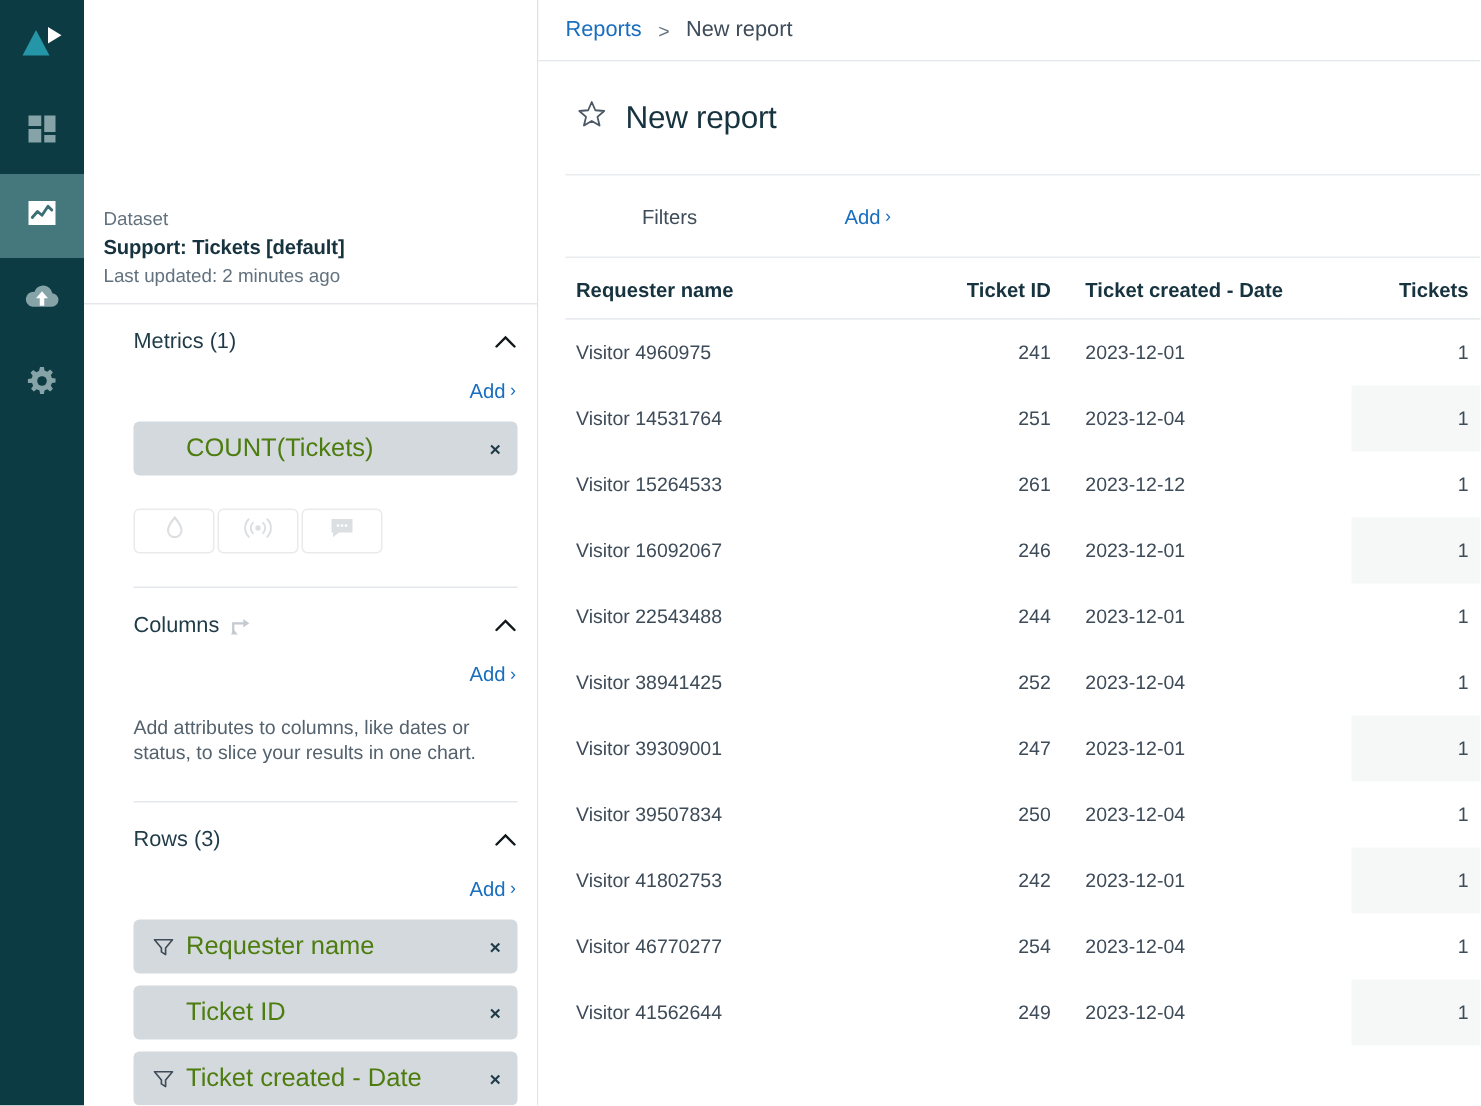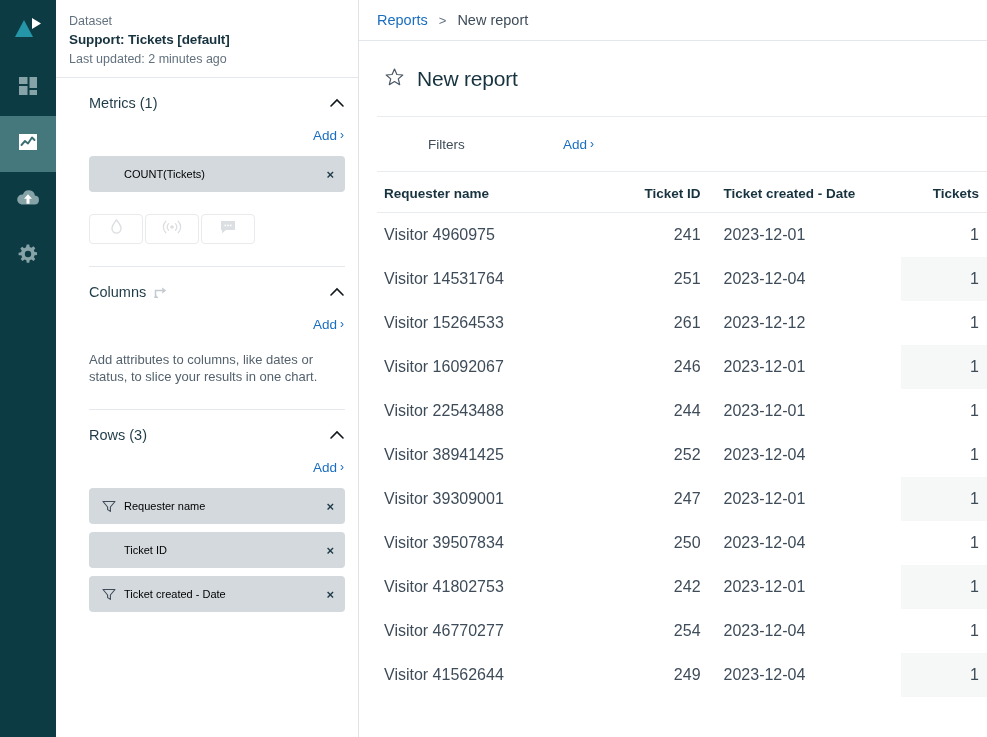--- a/index.html
+++ b/index.html
@@ -31,20 +31,21 @@
   .rail-spacer-1 { height: 4px; }
 
   
   .panel {
     width: 303px; flex: 0 0 303px;
     height: 737px;
     background: #ffffff;
     border-right: 1px solid #dfe3e6;
     display: flex; flex-direction: column;
     overflow: hidden;
+    justify-content: flex-end;
   }
   .dataset-box {
     padding: 12px 12px 12px 13px;
     border-bottom: 1px solid #e4e7eb;
     height: 78px;
   }
   .ds-label { font-size: 12.5px; color: #62717e; line-height: 18px; }
   .ds-name  { font-size: 13.5px; color: #17333f; font-weight: 700; line-height: 20px; letter-spacing: -0.1px;}
   .ds-updated { font-size: 12.5px; color: #62717e; line-height: 19px; }
 
@@ -72,21 +73,21 @@
     margin-top: 8px;
     background: #d4d9dd;
     border-radius: 4px;
     height: 36px;
     display: flex; align-items: center;
     padding: 0 11px 0 13px;
     cursor: pointer;
   }
   .chip-filter { width: 16px; display:flex; align-items:center; margin-right: 6px; }
   .chip-filter.empty { width: 16px; }
-  .chip-label { font-size: 11px; color: #000000; flex: 1 1 auto; }
+  .chip-label { font-size: 17px; color: #4d7c0f; flex: 1 1 auto; }
   .chip-x { font-size: 13px; color: #1f3b47; font-weight: 700; padding-left: 8px; }
 
   .iconbtn-row { display: flex; gap: 2px; margin-top: 22px; }
   .iconbtn {
     width: 54px; height: 30px;
     border: 1px solid #e8eaec;
     border-radius: 4px;
     display: flex; align-items: center; justify-content: center;
     background: #fff; cursor: pointer;
   }
@@ -130,21 +131,21 @@
   }
   .filters-label { font-size: 13.5px; color: #3e4c59; width: 135px; margin-left: 44px; }
 
   .tbl { width: 100%; border-collapse: collapse; table-layout: fixed; }
   .tbl th {
     font-size: 13.5px; color: #17333f; font-weight: 700;
     padding: 14px 0 11px 0;
     border-bottom: 1px solid #e9ecef;
   }
   .tbl td {
-    font-size: 16px; color: #3e4c59;
+    font-size: 13px; color: #3e4c59;
     padding: 13px 0 13px 0;
     height: 44px;
   }
   .c-name { text-align: left;  width: 232px; padding-left: 7px !important; }
   .c-id   { text-align: right; width: 90px; padding-right: 6px !important; }
   .c-date { text-align: left;  width: 190px; padding-left: 17px !important; }
   .c-cnt  { text-align: right; width: 84px; padding-right: 8px !important; }
   tr.alt td.c-cnt { background: #f6f8f8; }
 </style>
 </head>

